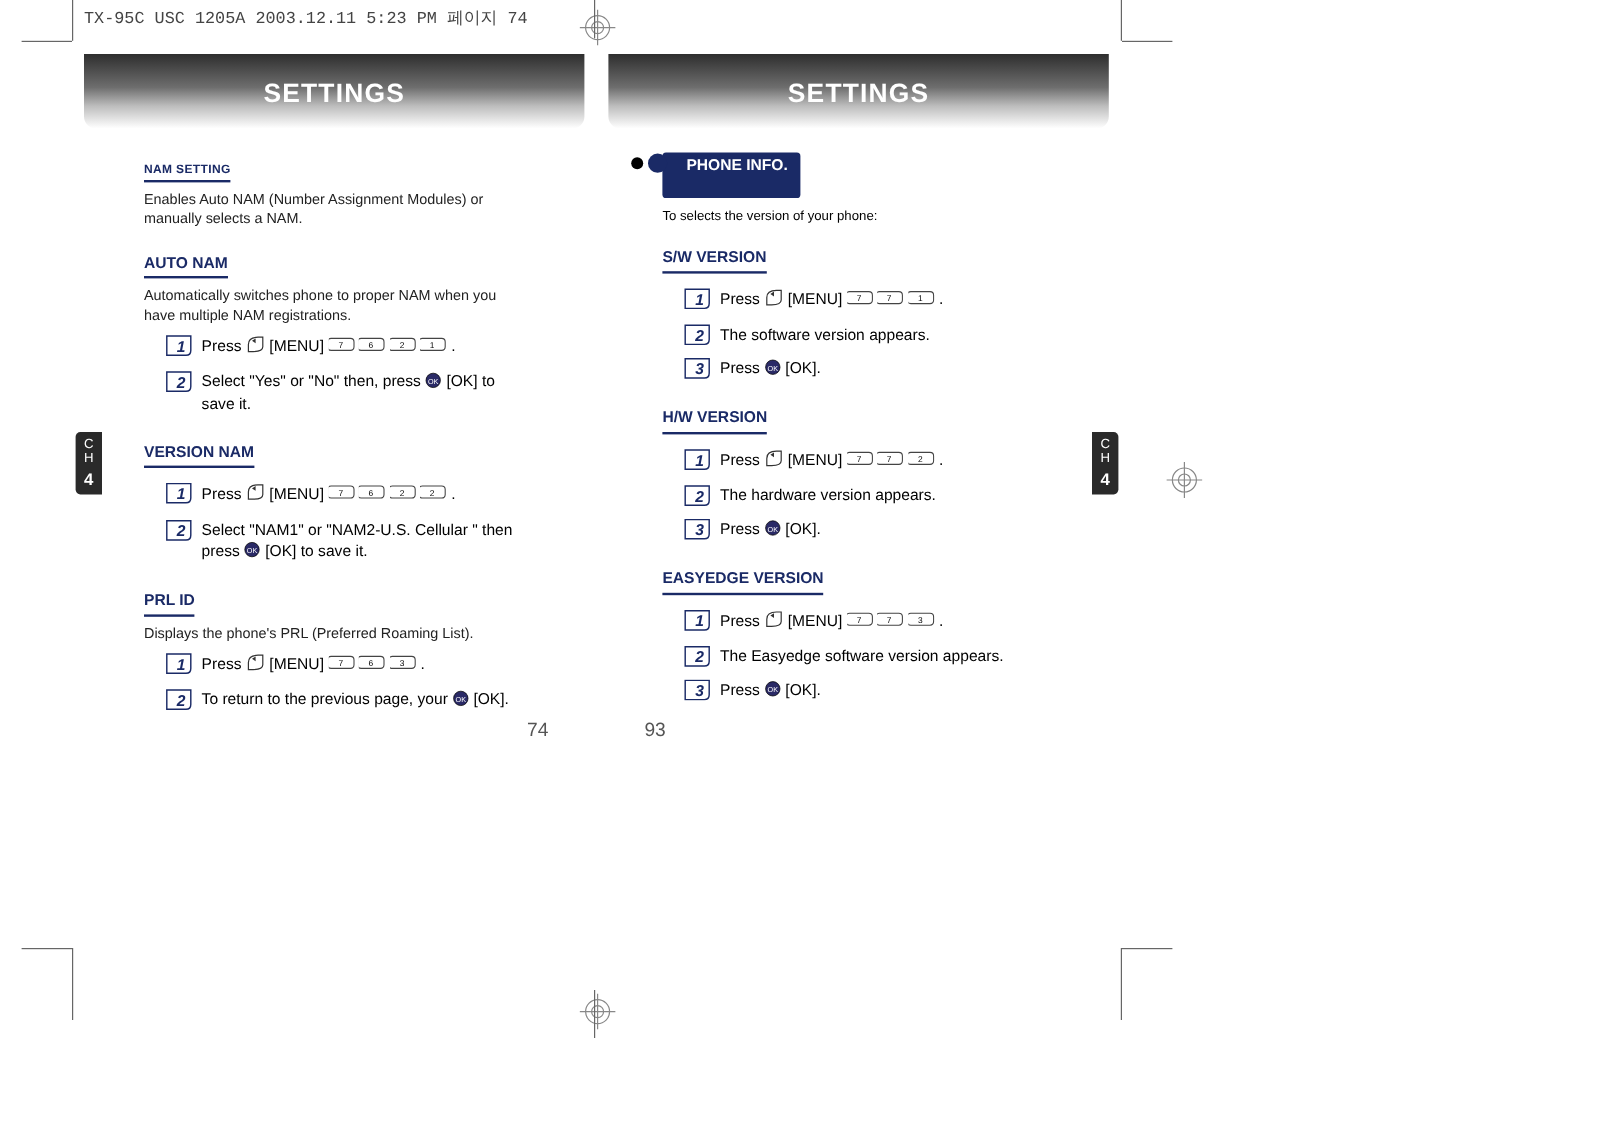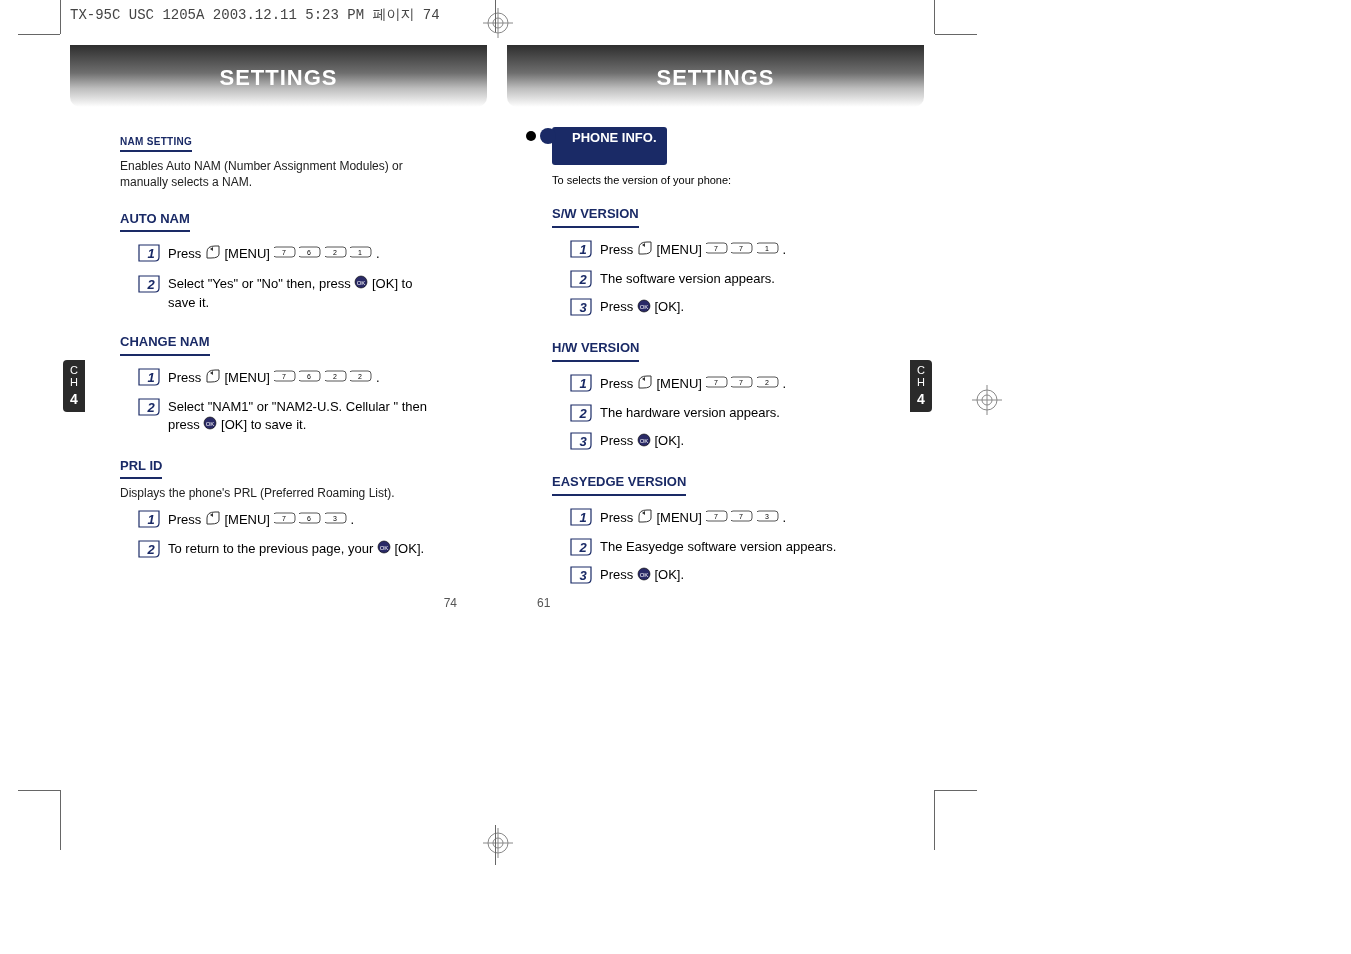--- a/index.html
+++ b/index.html
@@ -130,21 +130,21 @@
   }
   .step-num svg { display:block; }
   .step-text { flex: 1; }
   .key {
     display: inline-block;
     vertical-align: middle;
   }
   .page-num {
     position: absolute;
     bottom: -15px;
-    font-size: 12px;
+    font-size: 16px;
     color: #555;
   }
   .page.left .page-num { right: 40px; }
   .page.right .page-num { left: 40px; }
 
   
   .reg {
     position: absolute;
     width: 30px;
     height: 30px;
@@ -253,20 +253,21 @@
 
   <div class="page left">
     <div class="header-bar">
       <div class="header-title">SETTINGS</div>
     </div>
     <div class="content">
       <div class="h2">NAM SETTING</div>
       <div class="desc">Enables Auto NAM (Number Assignment Modules) or manually selects a NAM.</div>
 
       <div class="h3">AUTO NAM</div>
+      <div class="desc">Automatically switches phone to proper NAM when you have multiple NAM registrations.</div>
 
       <div class="step">
         <span class="step-num">
             <svg width="22" height="18">
               <use href="#stepnum"></use>
               <text x="13" y="14" text-anchor="middle" font-size="13" font-weight="bold" fill="#1a2a66" font-style="italic">1</text>
             </svg>
           </span>
         <span class="step-text">
           <span>Press </span>
@@ -302,21 +303,21 @@
           </span>
         <span class="step-text">
           <span>Select "Yes" or "No" then, press </span>
           <span class="key"><svg width="14" height="14">
                 <use href="#okkey"></use>
               </svg></span>
           <span> [OK] to save it.</span>
         </span>
       </div>
 
-      <div class="h3">CHANGE NAM</div>
+      <div class="h3">VERSION NAM</div>
 
       <div class="step">
         <span class="step-num">
             <svg width="22" height="18">
               <use href="#stepnum"></use>
               <text x="13" y="14" text-anchor="middle" font-size="13" font-weight="bold" fill="#1a2a66" font-style="italic">1</text>
             </svg>
           </span>
         <span class="step-text">
           <span>Press </span>
@@ -574,16 +575,16 @@
         <span class="step-text">
           <span>Press </span>
           <span class="key"><svg width="14" height="14">
                 <use href="#okkey"></use>
               </svg></span>
           <span> [OK].</span>
         </span>
       </div>
 
     </div>
-    <div class="page-num">61</div>
+    <div class="page-num">93</div>
   </div>
 
 </div>
 
 </body></html>

